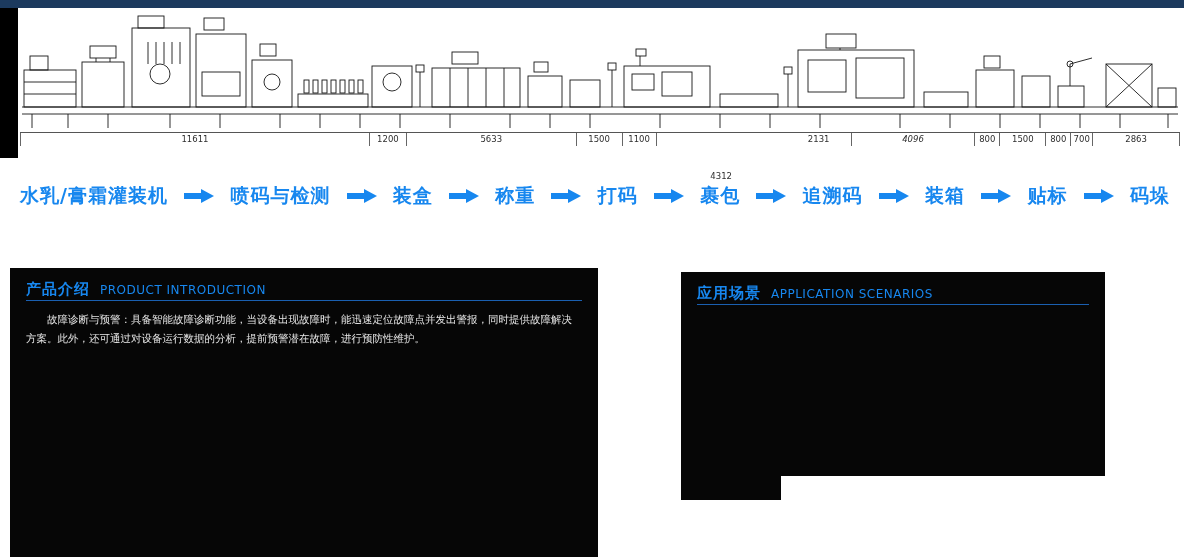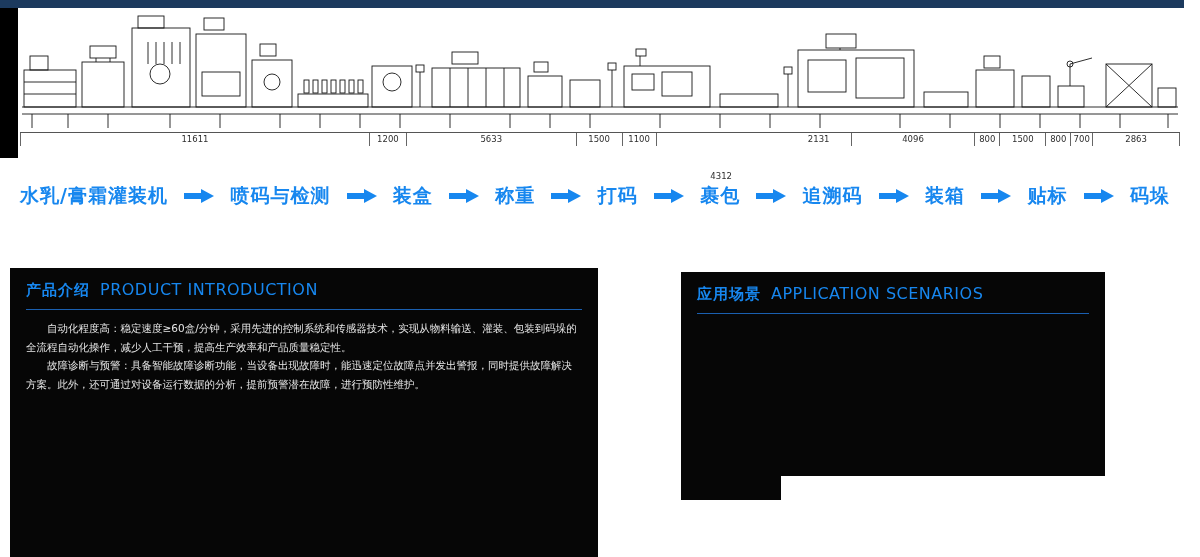--- a/index.html
+++ b/index.html
@@ -29,23 +29,23 @@
   .step{color:var(--accent);font-weight:bold;font-size:19px;white-space:nowrap;letter-spacing:1px;}
   .arrow{position:relative;display:inline-block;width:30px;height:14px;flex:none;}
   .arrow .bar{position:absolute;left:0;top:4px;width:18px;height:6px;background:var(--accent);}
   .arrow .head{position:absolute;right:0;top:0;width:0;height:0;border-top:7px solid transparent;border-bottom:7px solid transparent;border-left:13px solid var(--accent);}
 
   .panel{position:absolute;background:var(--panel-bg);color:var(--body-text);padding:12px 16px 10px 16px;}
   .panel-left{left:10px;top:268px;width:588px;height:289px;}
   .panel-right{left:681px;top:272px;width:424px;height:204px;}
   .panel-notch{position:absolute;left:681px;top:472px;width:100px;height:28px;background:var(--panel-bg);}
 
-  .panel-heading{display:flex;align-items:baseline;gap:10px;border-bottom:1px solid var(--underline);padding-bottom:9px;margin-bottom:9px;}
+  .panel-heading{display:flex;align-items:baseline;gap:10px;border-bottom:1px solid var(--underline);padding-bottom:1px;margin-bottom:9px;}
   .panel-heading .zh{color:var(--accent);font-weight:bold;font-size:15px;letter-spacing:1px;}
-  .panel-heading .en{color:var(--accent);font-size:16px;letter-spacing:0.5px;}
+  .panel-heading .en{color:var(--accent);font-size:12px;letter-spacing:0.5px;}
 
   .panel p{font-size:10.5px;line-height:1.78;text-indent:2em;color:var(--body-text);margin:0;}
 </style>
 </head>
 <body>
 
 <div class="page">
 
   <div class="topbar"></div>
   <div class="left-strip"></div>
@@ -154,21 +154,21 @@
         </div>
         <div class="dim-cell" style="flex-grow: 1100;">
           <span class="dim-label">1100</span>
         </div>
         <div class="dim-cell" style="flex-grow: 4312; margin-top: 43px;">
           <span class="dim-label">4312</span>
         </div>
         <div class="dim-cell" style="flex-grow: 2131;">
           <span class="dim-label">2131</span>
         </div>
-        <div class="dim-cell" style="flex-grow: 4096;">
+        <div class="dim-cell" style="flex-grow: 4096; font-style: italic;">
           <span class="dim-label">4096</span>
         </div>
         <div class="dim-cell" style="flex-grow: 800;">
           <span class="dim-label">800</span>
         </div>
         <div class="dim-cell" style="flex-grow: 1500;">
           <span class="dim-label">1500</span>
         </div>
         <div class="dim-cell" style="flex-grow: 800;">
           <span class="dim-label">800</span>
@@ -229,21 +229,20 @@
         <span class="head"></span>
       </span>
     <span class="step">码垛</span>
   </div>
 
   <div class="panel panel-left">
     <div class="panel-heading">
       <span class="zh">产品介绍</span>
       <span class="en">PRODUCT INTRODUCTION</span>
     </div>
-    <p>自动化程度高：稳定速度≥60盒/分钟，采用先进的控制系统和传感器技术，实现从物料输送、灌装、包装到码垛的全流程自动化操作，减少人工干预，提高生产效率和产品质量稳定性。</p>
     <p>故障诊断与预警：具备智能故障诊断功能，当设备出现故障时，能迅速定位故障点并发出警报，同时提供故障解决方案。此外，还可通过对设备运行数据的分析，提前预警潜在故障，进行预防性维护。</p>
   </div>
 
   <div class="panel panel-right">
     <div class="panel-heading">
       <span class="zh">应用场景</span>
       <span class="en">APPLICATION SCENARIOS</span>
     </div>
   </div>
   <div class="panel-notch"></div>

